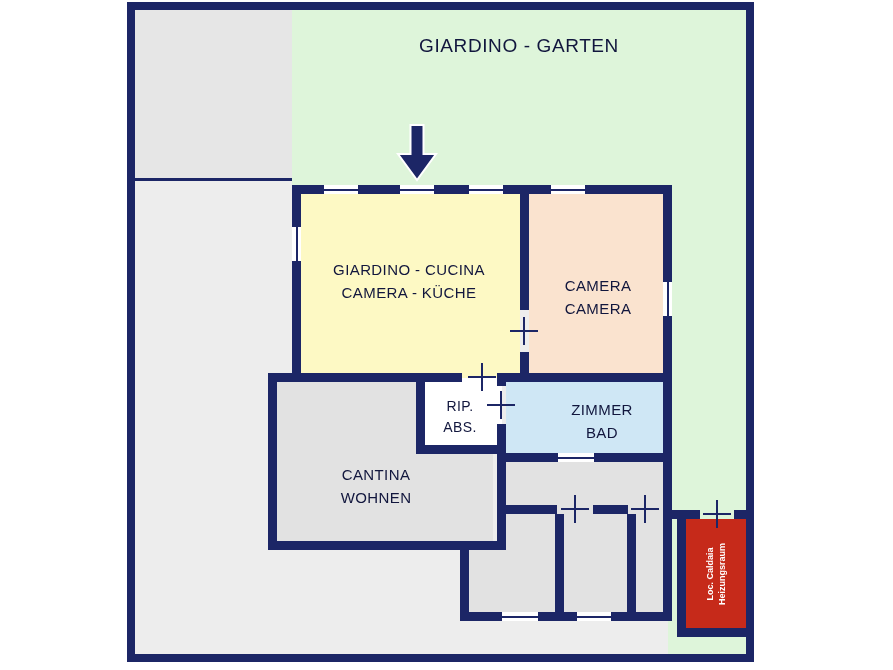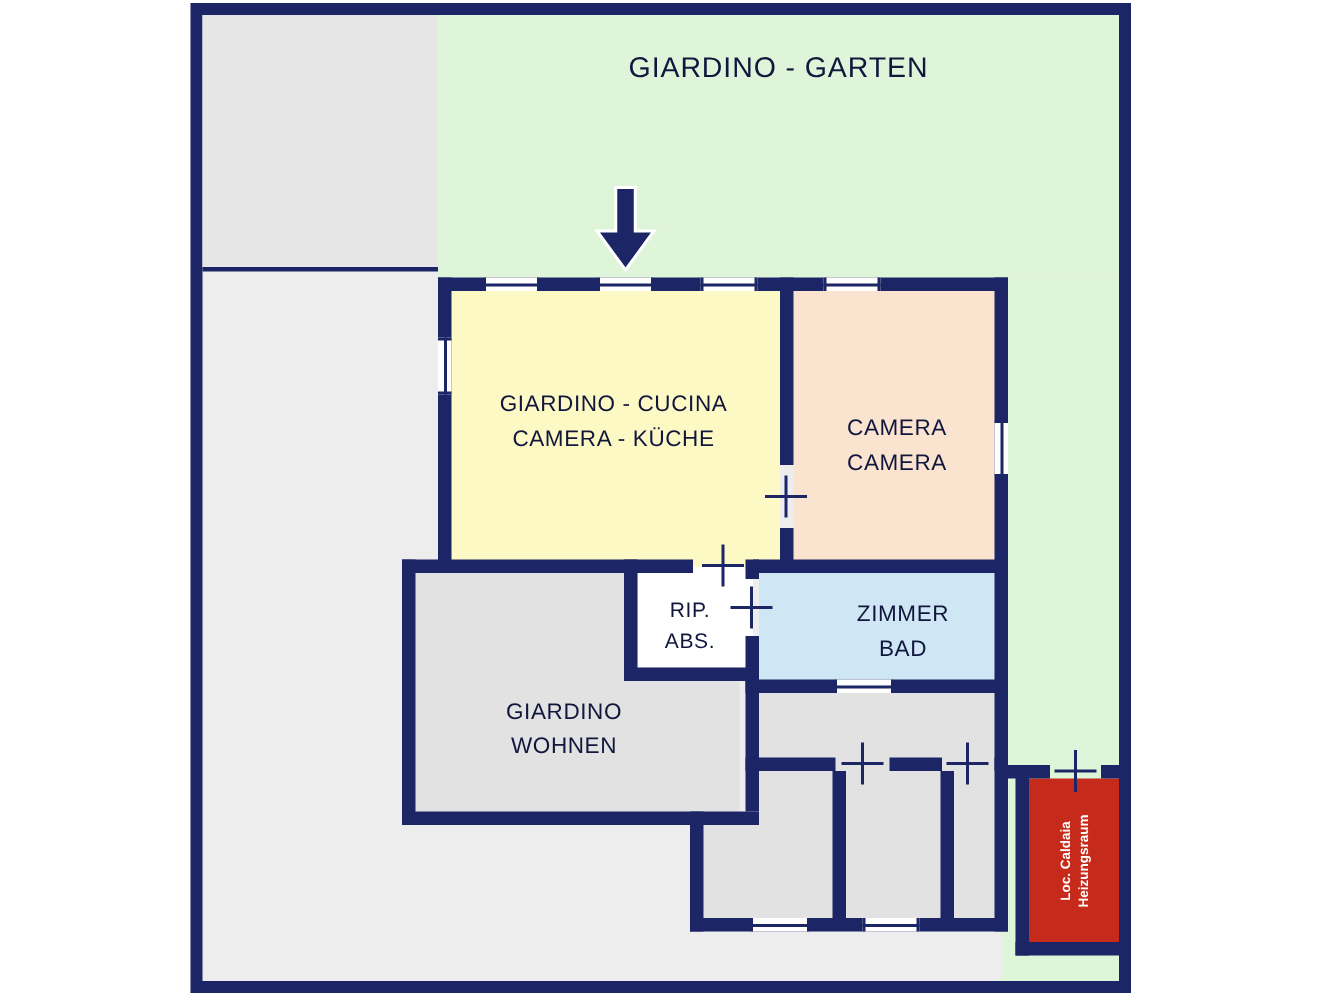--- a/index.html
+++ b/index.html
@@ -185,21 +185,21 @@
     <div>RIP.</div>
     <div>ABS.</div>
   </div>
 
   <div class="lbl" style="left:602px;top:398px;">
     <div>ZIMMER</div>
     <div>BAD</div>
   </div>
 
   <div class="lbl" style="left:376px;top:463px;">
-    <div>GIARDINO</div>
+    <div>CANTINA</div>
     <div>WOHNEN</div>
   </div>
 
   <div class="boiler-label-wrap">
     <div class="boiler-label">
       <div>Loc. Caldaia</div>
       <div>Heizungsraum</div>
     </div>
   </div>
 

